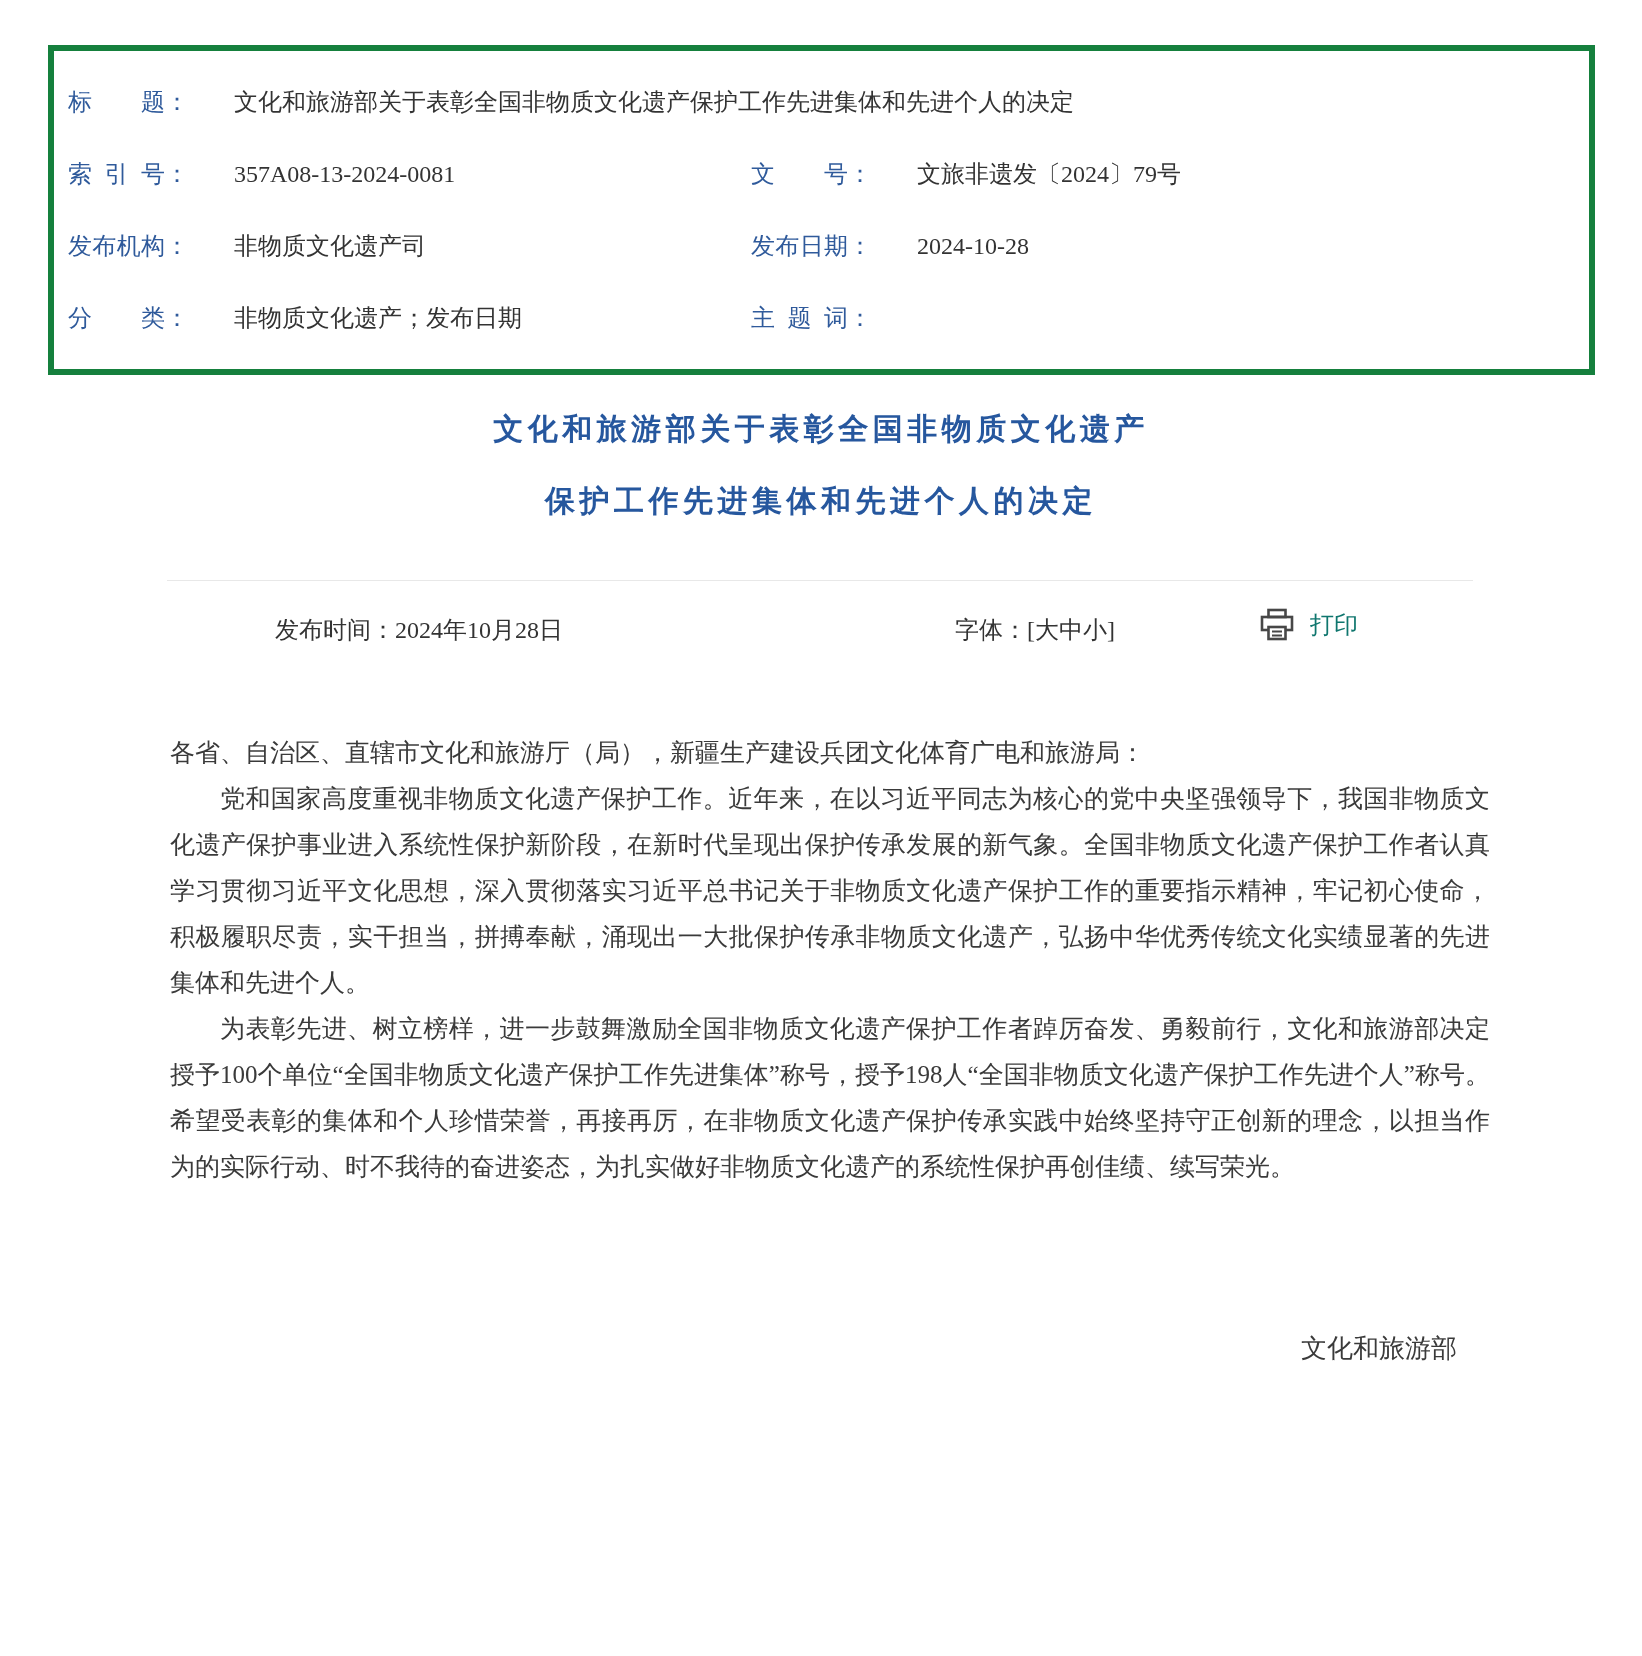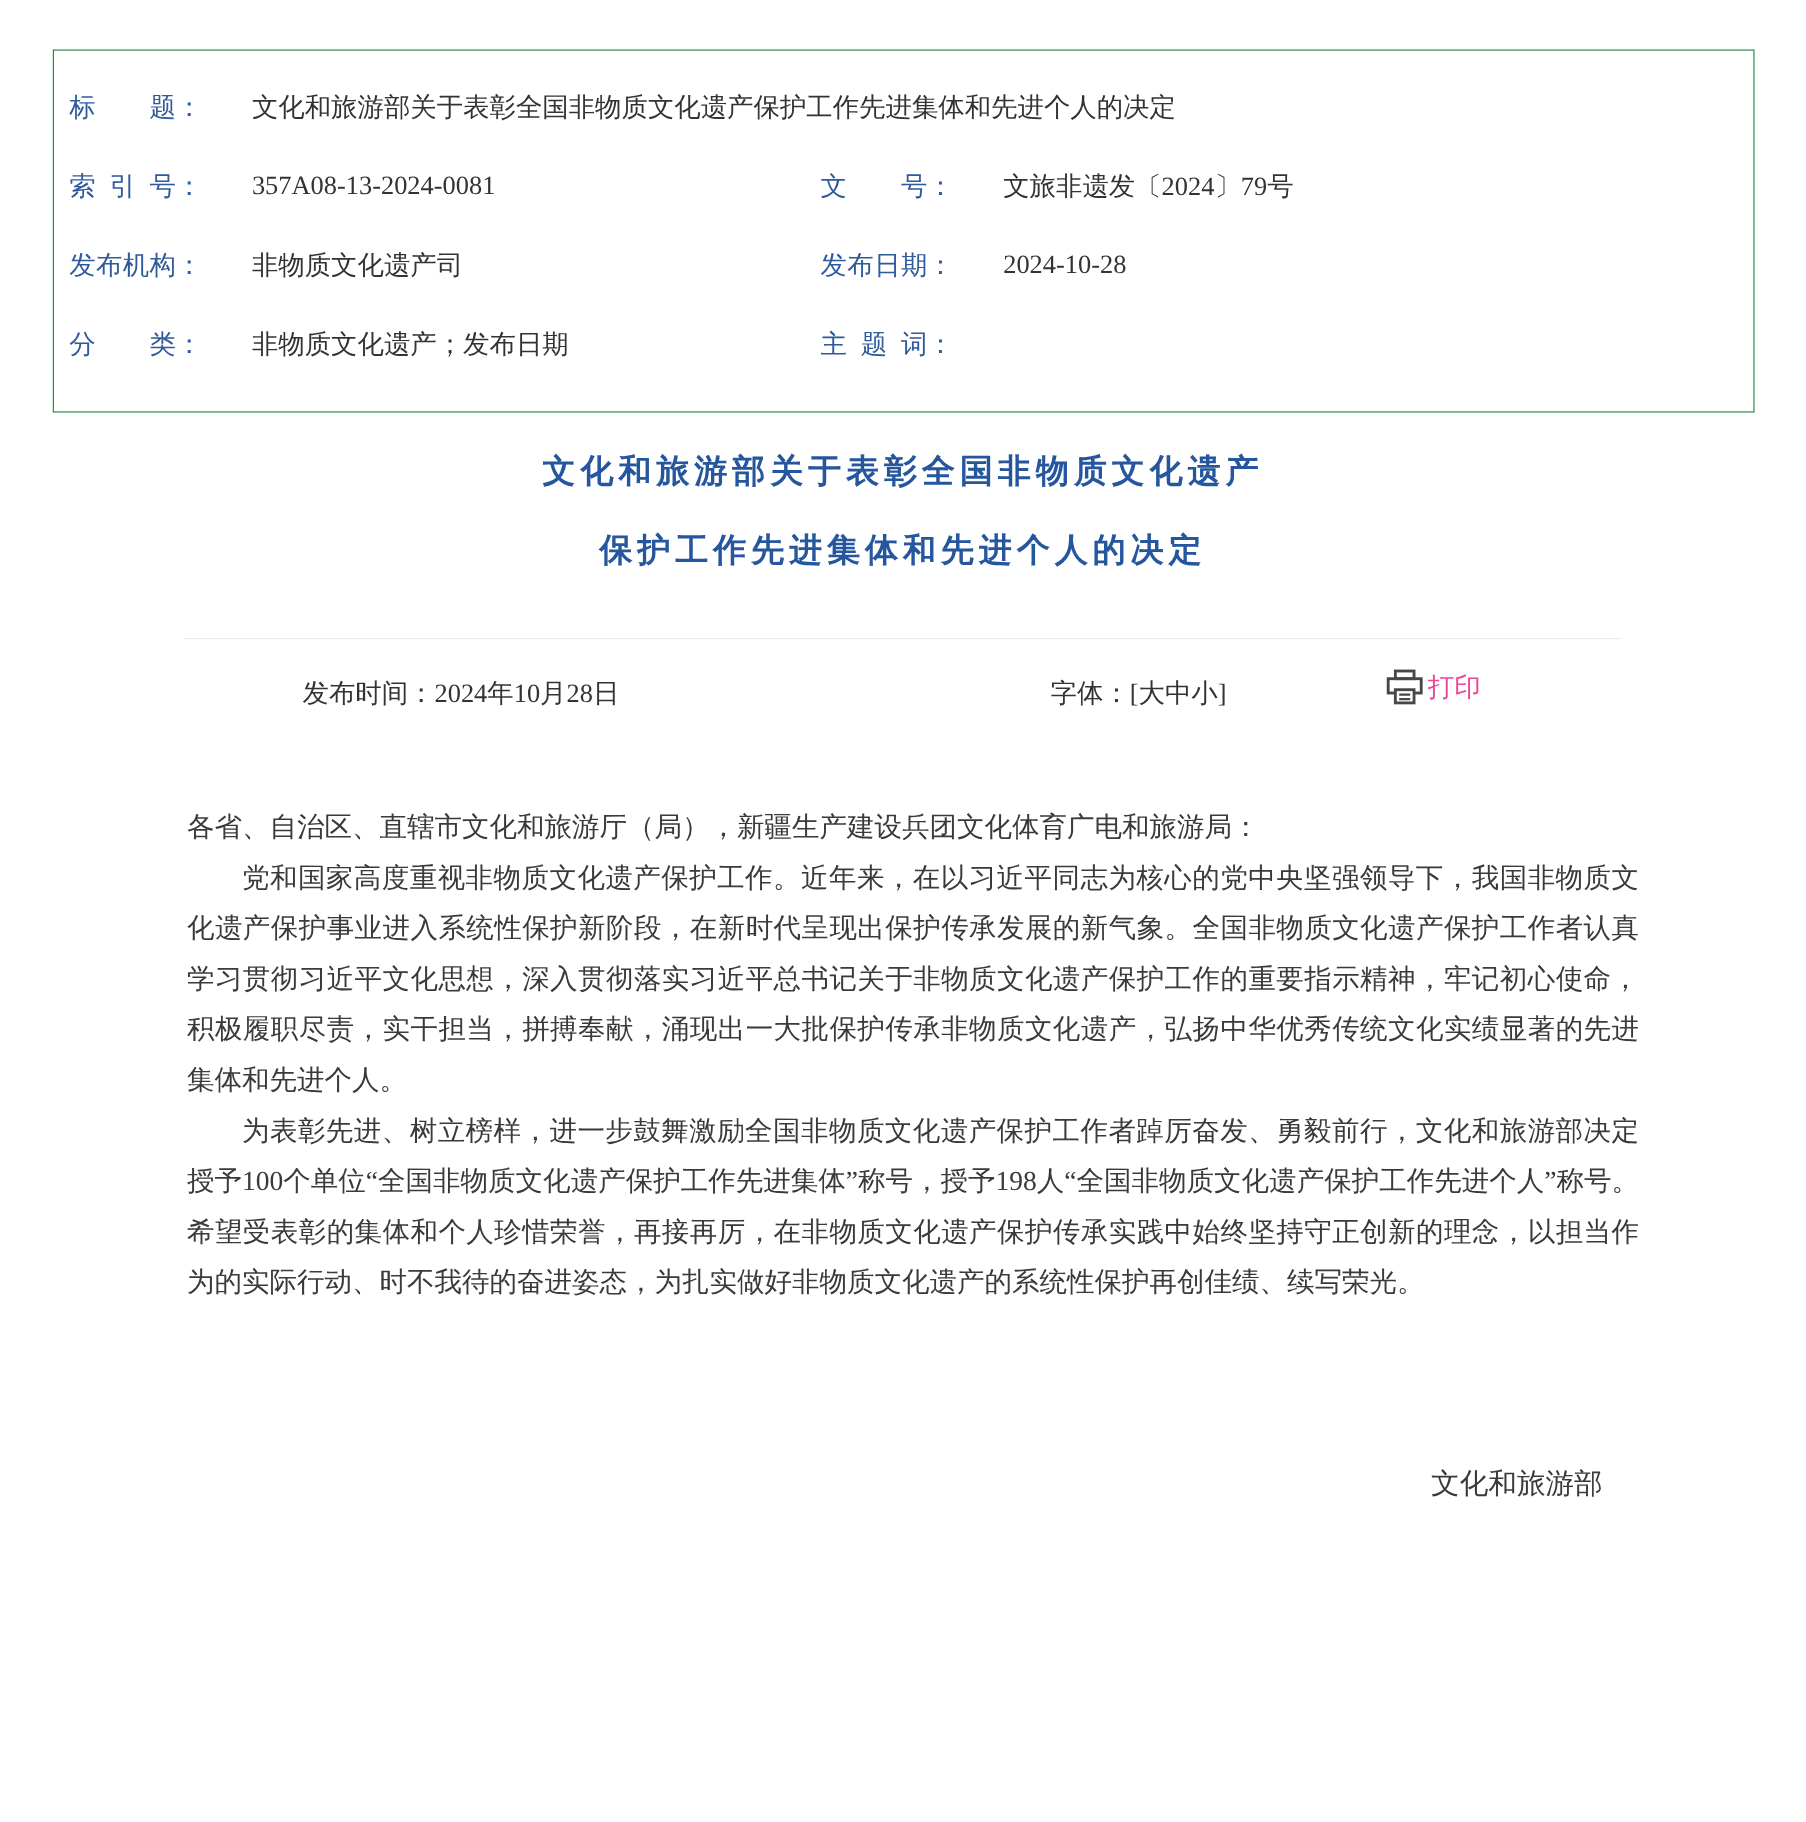--- a/index.html
+++ b/index.html
@@ -8,21 +8,21 @@
     width:1642px; min-height:1656px;
     font-family:"Liberation Serif","DejaVu Serif",serif;
     color:#333;
     position:relative;
   }
 
   
   .meta-box {
     position:absolute; left:48px; top:45px;
     width:1547px; height:330px;
-    border:1px solid #15803d;
+    border:6px solid #15803d;
     padding-top:15px;
     font-size:24px;
   }
   .f-row { display:flex; height:72px; align-items:center; padding-left:14px; }
   .cell { display:flex; align-items:center; }
   .cell-l { width:683px; flex:none; }
   .cell-r { flex:1; }
   .jl {
     display:inline-block; width:97px;
     color:#2f5a9b;
@@ -50,21 +50,21 @@
   
   .pub-row {
     position:relative; height:42px; margin-top:27px;
     font-size:24px; color:#333;
   }
   .pub-time { position:absolute; left:275px; top:6px; }
   .font-seg { position:absolute; left:955px; top:6px; }
   .font-opts { cursor:pointer; }
   .print-seg { position:absolute; left:1260px; top:0; display:flex; align-items:center; cursor:pointer; }
   .print-seg svg { display:block; }
-  .print-label { color:#ec4899; margin-left:4px;text-align:center; }
+  .print-label { color:#0f766e; margin-left:16px;text-align:center; }
 
   
   .content {
     margin:80px 152px 0 170px;
     font-size:25px; line-height:46px;
     text-align:justify; color:#3a3a3a;
   }
   .content p.indent { text-indent:2em; }
 
   

